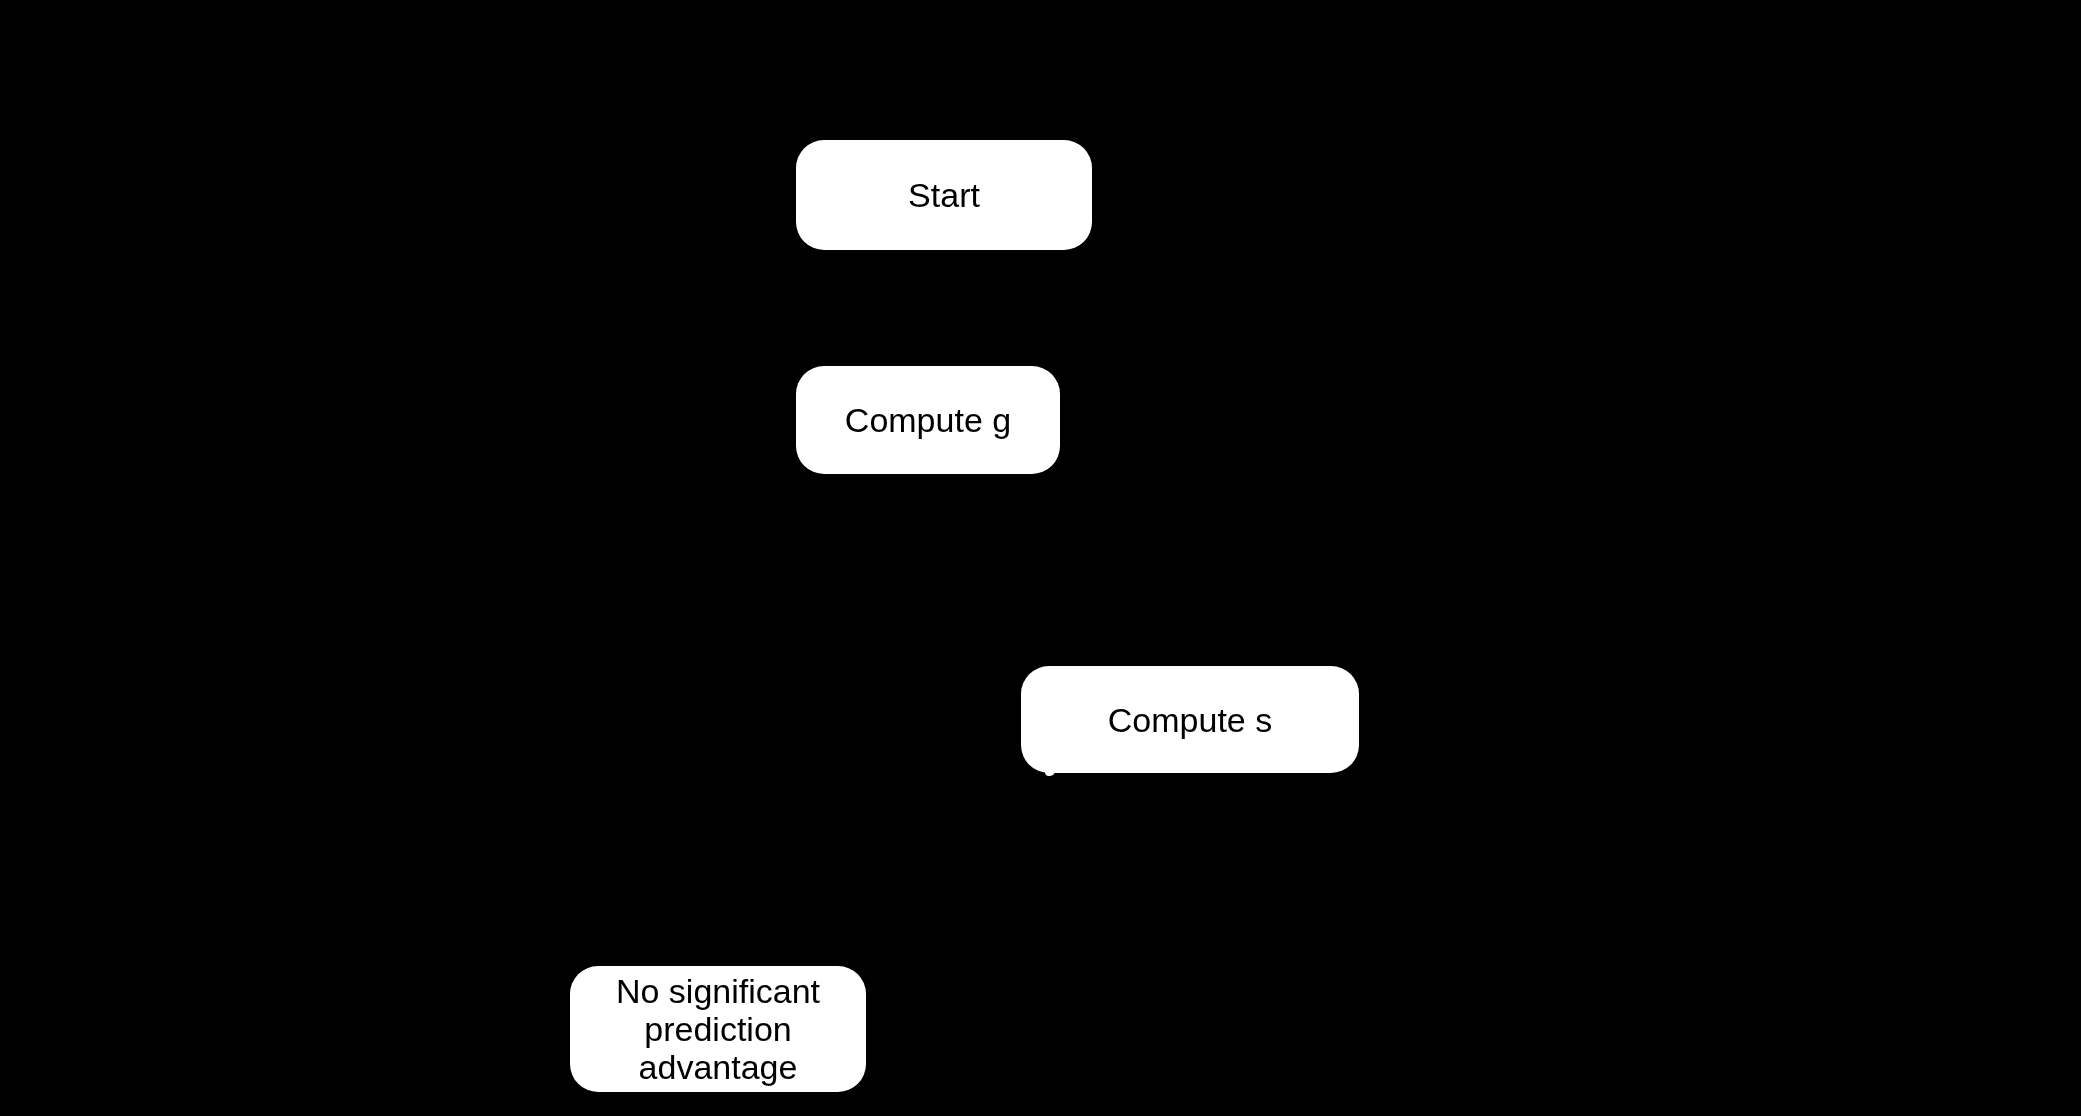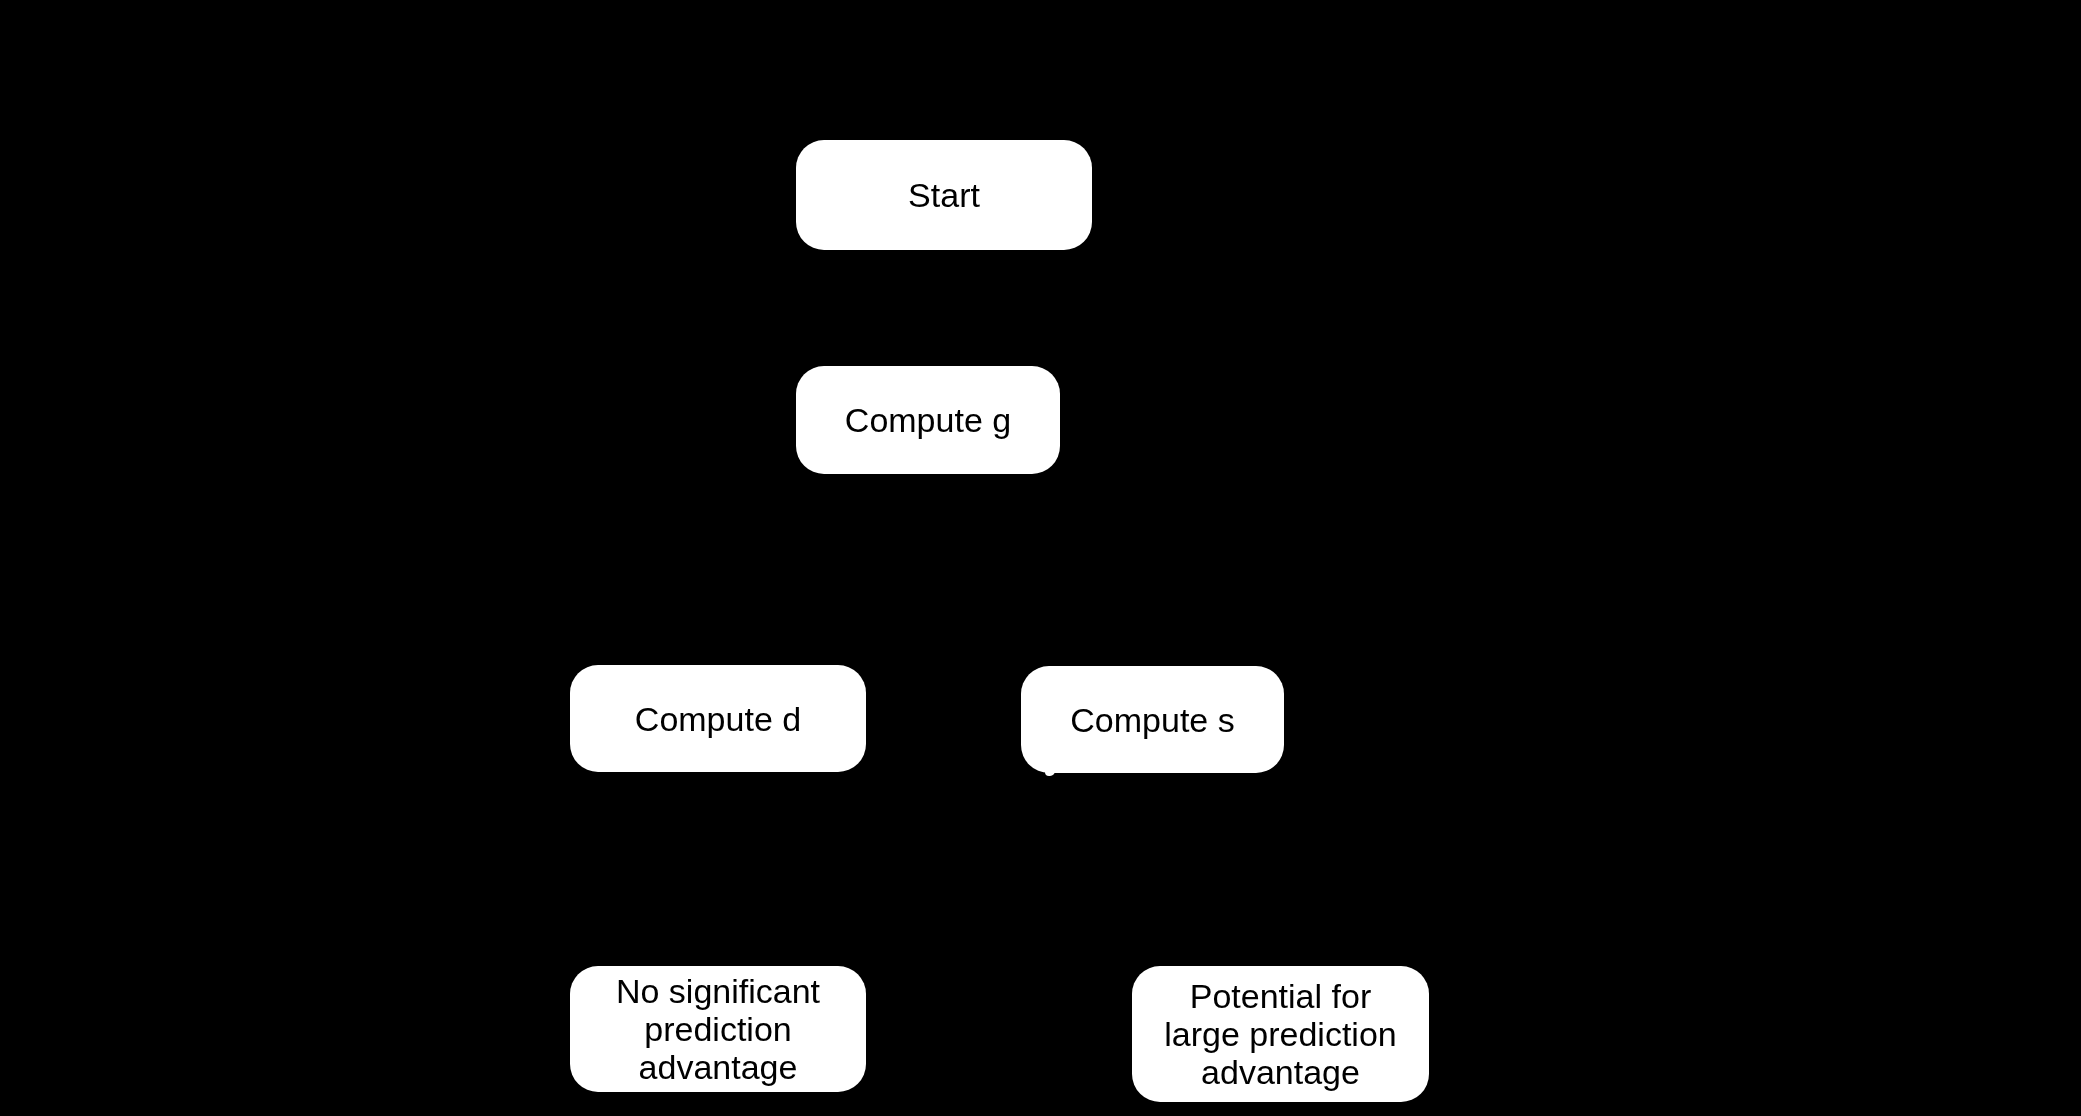--- a/index.html
+++ b/index.html
@@ -34,21 +34,21 @@
     color: var(--node-text);
     font-size: 34px;
     line-height: 38px;
     font-weight: 400;
     padding: 0 2px;
   }
   
   .node-start      { left: 732px;  top: 76px;  width: 296px; height: 110px; }
   .node-compute-g  { left: 732px;  top: 302px; width: 264px; height: 108px; }
   .node-compute-d  { left: 506px;  top: 601px; width: 296px; height: 107px; }
-  .node-compute-s  { left: 957px;  top: 602px; width: 263px; height: 107px; }
+  .node-compute-s  { left: 957px;  top: 602px; width: 338px; height: 107px; }
   .node-no-adv     { left: 506px;  top: 902px; width: 296px; height: 126px; }
   .node-large-adv  { left: 1068px; top: 902px; width: 297px; height: 136px; }
   
   .speck {
     position: absolute;
     left: 981px;
     top: 702px;
     width: 10px;
     height: 10px;
     background: var(--node-fill);
@@ -61,31 +61,25 @@
 <div class="canvas">
 
   <div class="node node-start">
     <span class="node-label">Start</span>
   </div>
 
   <div class="node node-compute-g">
     <span class="node-label">Compute g</span>
   </div>
 
-  <div class="node node-compute-d">
-    <span class="node-label">Compute d</span>
-  </div>
 
   <div class="node node-compute-s">
     <span class="node-label">Compute s</span>
   </div>
 
   <div class="node node-no-adv">
     <span class="node-label">No significant prediction advantage</span>
   </div>
 
-  <div class="node node-large-adv">
-    <span class="node-label">Potential for large prediction advantage</span>
-  </div>
 
   <div class="speck"></div>
 
 </div>
 
 </body></html>

